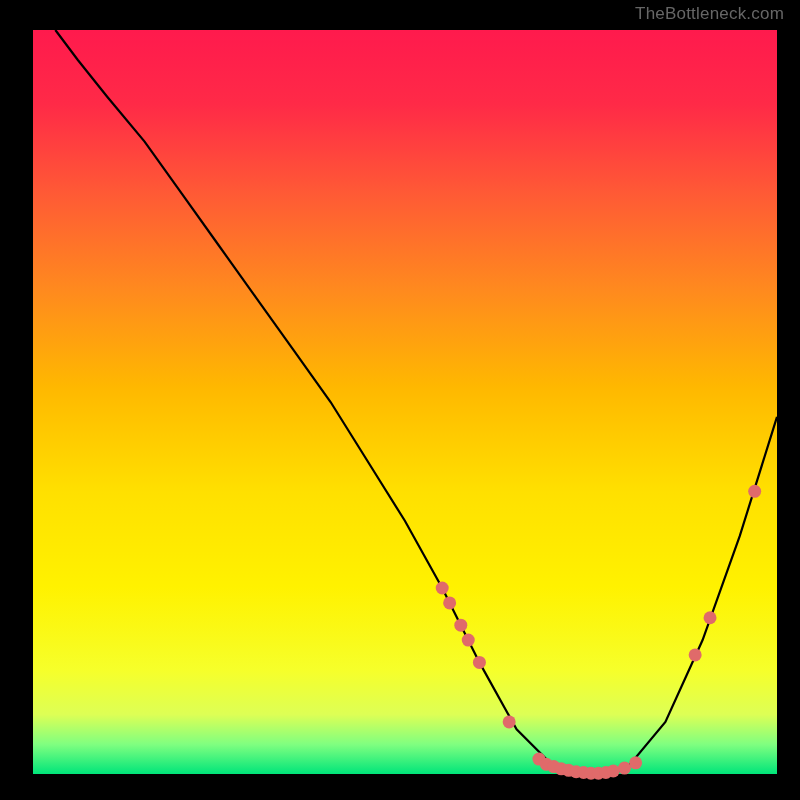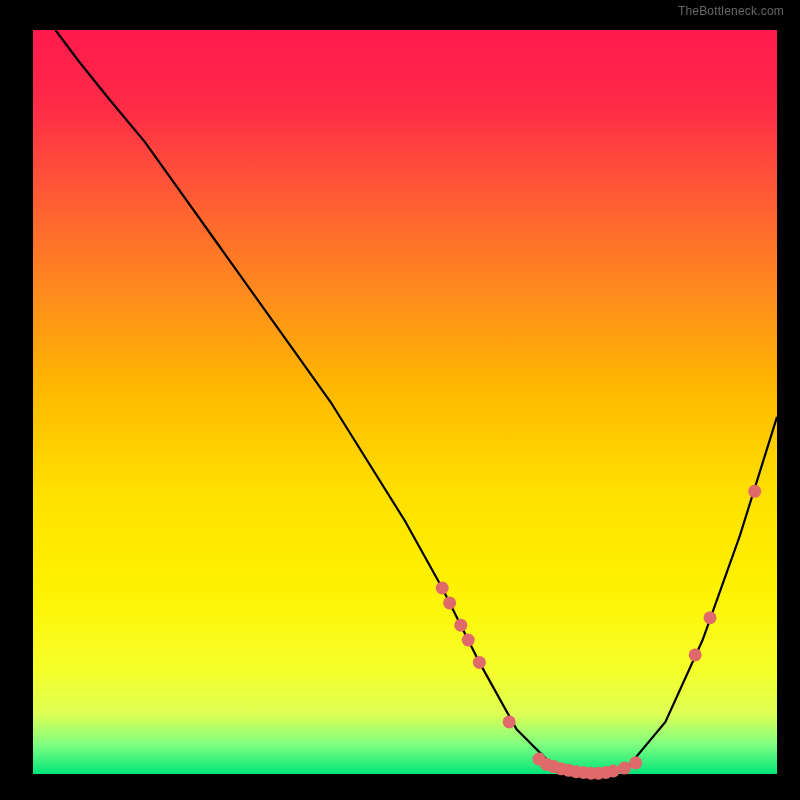--- a/index.html
+++ b/index.html
@@ -16,21 +16,21 @@
     top: 0;
     left: 0;
     width: 800px;
     height: 800px;
   }
   .watermark {
     position: absolute;
     top: 4px;
     right: 16px;
     color: #666666;
-    font-size: 12px;
+    font-size: 17px;
     font-weight: 500;
     letter-spacing: 0.2px;
     font-family: Arial, Helvetica, sans-serif;
     pointer-events: none;
   }
 </style>
 </head>
 <body>
 
 <svg class="canvas" viewBox="0 0 800 800" preserveAspectRatio="none">

